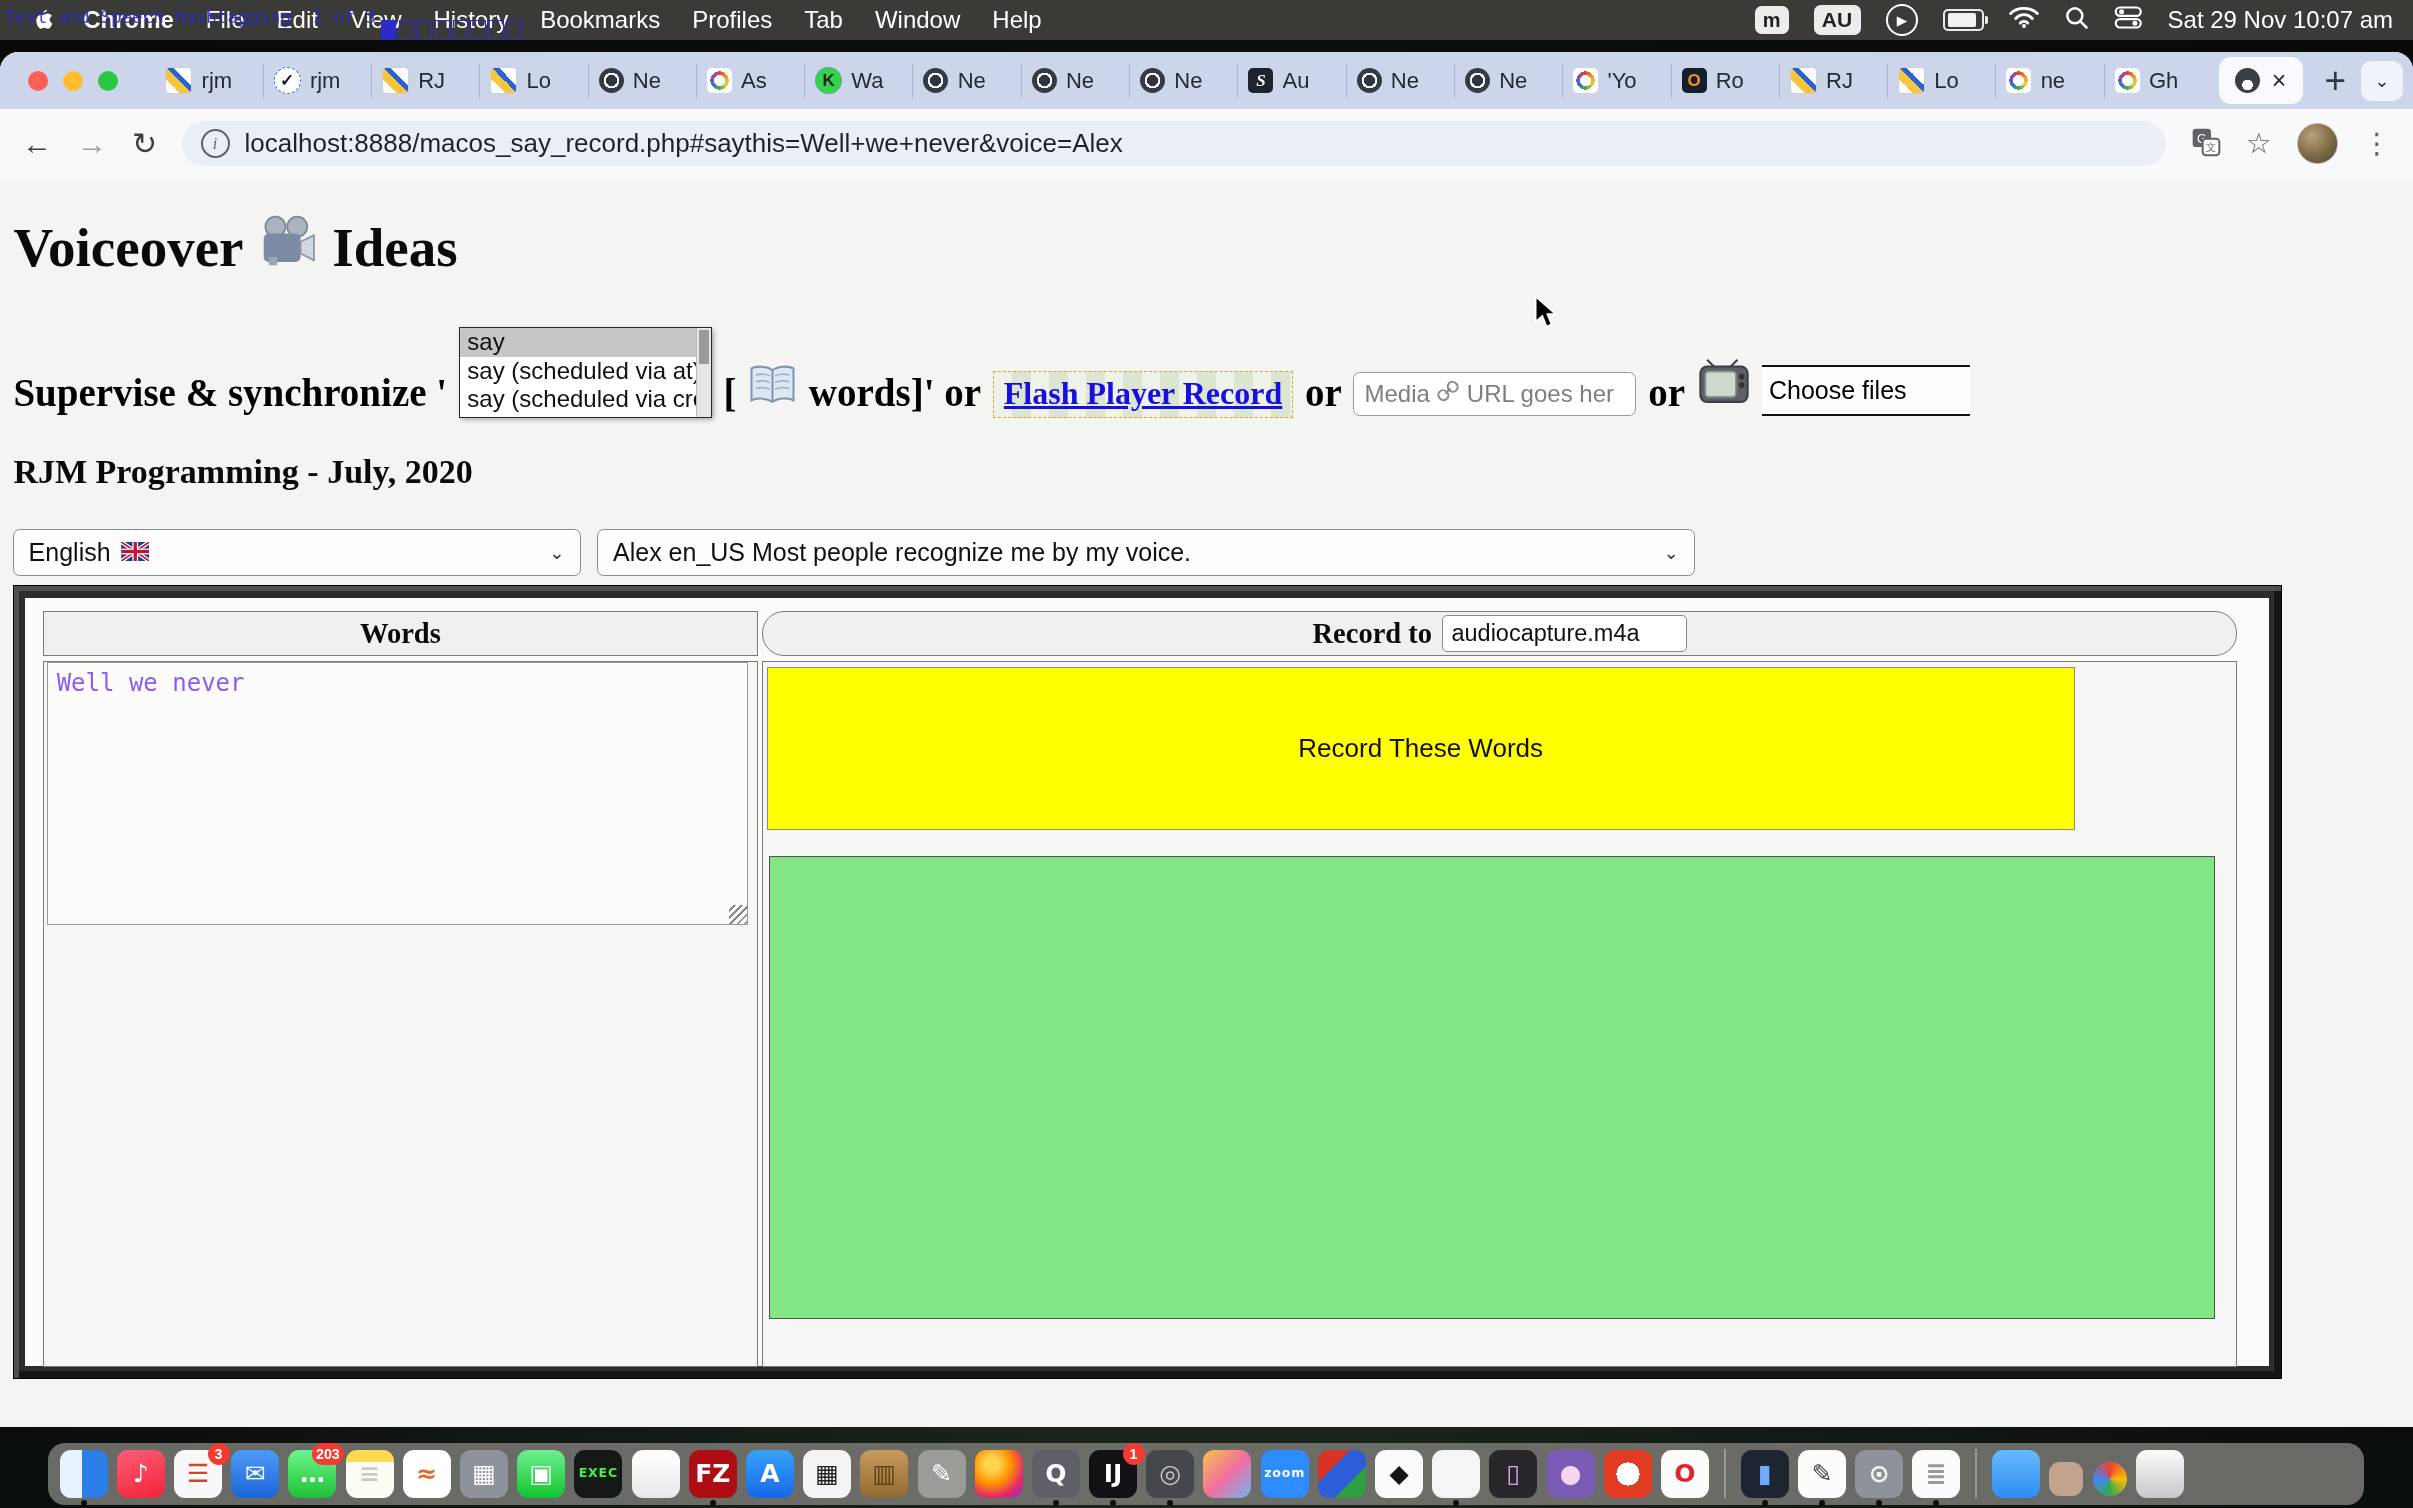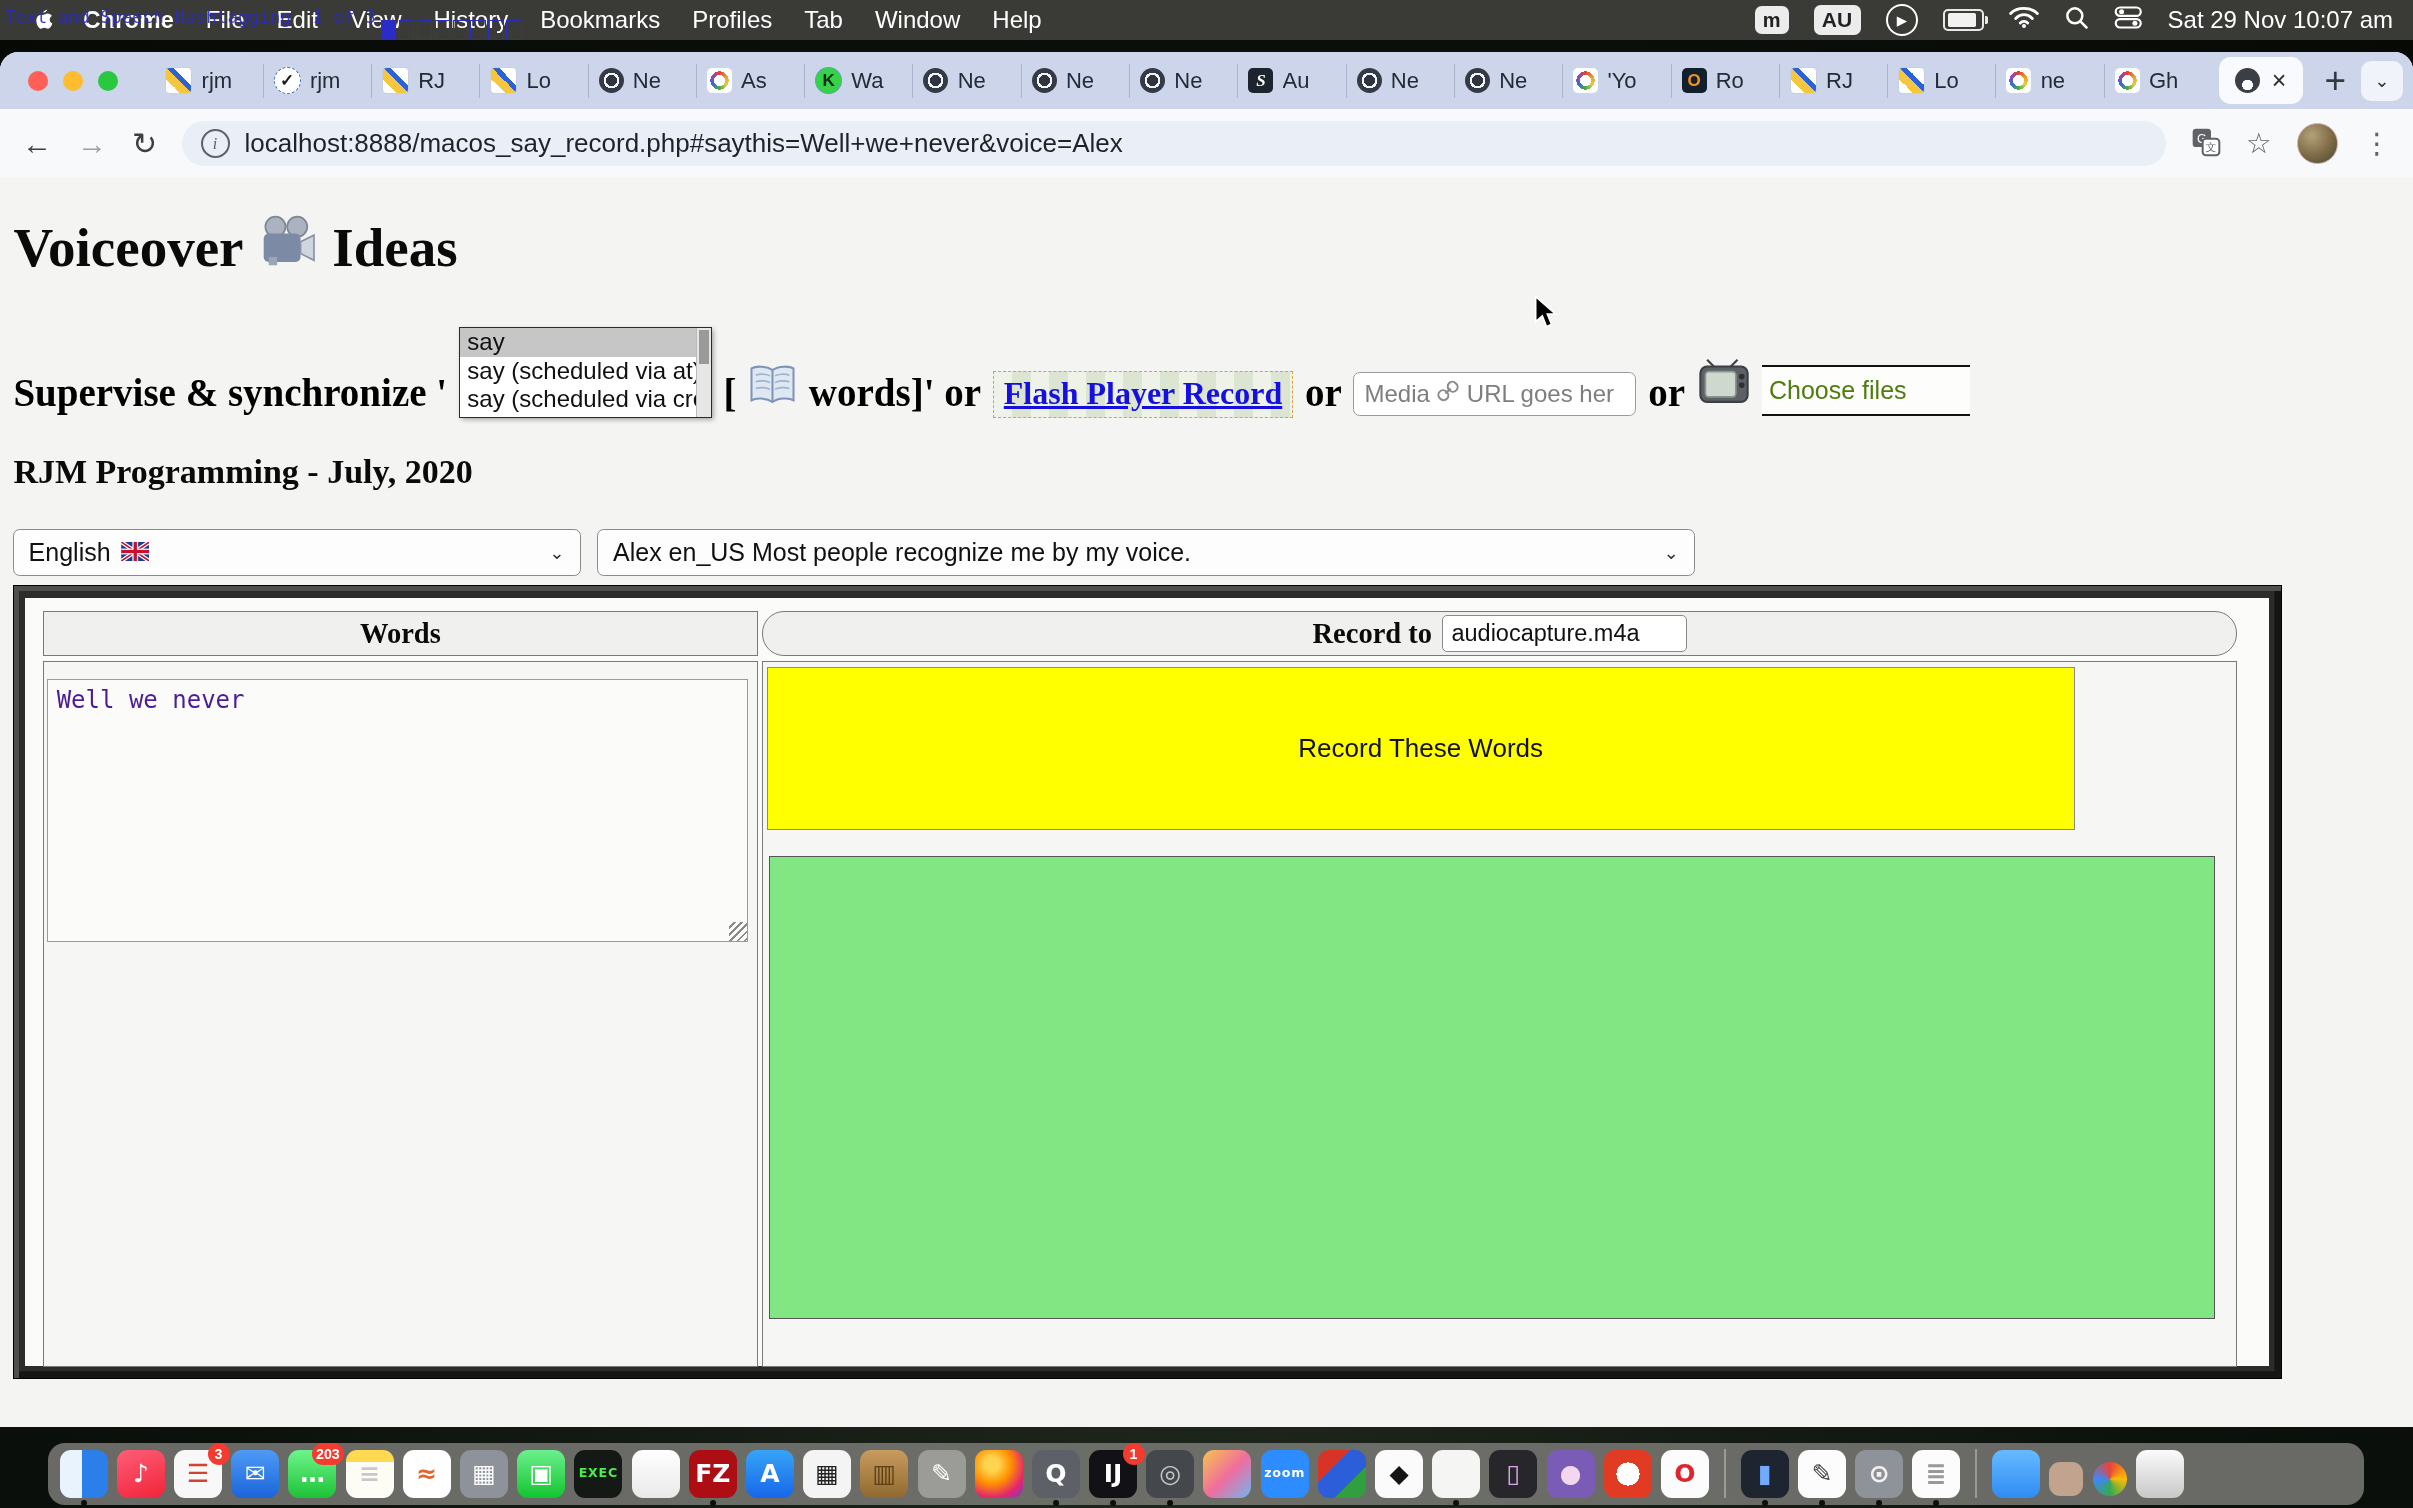--- a/index.html
+++ b/index.html
@@ -65,38 +65,38 @@
   .cursor{position:absolute;left:1534px;top:117px;z-index:5;}
   .sup-row{position:absolute;left:13.4px;top:149px;display:flex;align-items:flex-end;gap:11.7px;font-size:39px;font-weight:bold;color:#000;white-space:nowrap;}
   .sup-txt{padding-bottom:3.4px;}
   .say-listbox{width:251px;height:89px;border:1.7px solid #2a2a2a;background:#fff;position:relative;font:24px "Liberation Sans",sans-serif;font-weight:normal;overflow:hidden;flex:none;box-shadow:1.7px 1.7px 5px rgba(0,0,0,.35);}
   .say-opt{height:28.5px;line-height:28.5px;padding:0 7.5px;color:#111;}
   .say-opt.selected{background:#c6c6c6;}
   .say-scroll{position:absolute;right:0;top:0;width:13.4px;height:100%;background:#e6e6e6;border-left:0.8px solid #bbb;}
   .say-thumb{position:absolute;top:1.7px;right:1.7px;width:10px;height:34px;background:#9a9a9a;}
   .flash-link{font-size:32px;font-weight:bold;color:#1510e0;text-decoration:underline;padding:3.4px 10px 5px;background:repeating-linear-gradient(90deg,#eef2e8 0 18.4px,#dce5d2 18.4px 37px);border:1.7px dashed #d8a33e;}
   .media-input{width:261px;height:42px;border:1.7px solid #9a9a9a;border-radius:6.7px;background:#fff;display:flex;align-items:center;gap:7.5px;padding:0 10px;color:#7e7e7e;font:24px "Liberation Sans",sans-serif;overflow:hidden;white-space:nowrap;flex:none;margin-bottom:1.7px;}
-  .choose-btn{height:47px;border-top:2.5px solid #111;border-bottom:2.5px solid #111;background:#fdfdfb;font:25px "Liberation Sans",sans-serif;color:#4d7c0f;display:flex;align-items:center;padding:0 6.7px;width:194px;overflow:hidden;white-space:nowrap;margin-bottom:1.7px;margin-top:21px;}
+  .choose-btn{height:47px;border-top:2.5px solid #111;border-bottom:2.5px solid #111;background:#fdfdfb;font:25px "Liberation Sans",sans-serif;color:#000000;display:flex;align-items:center;padding:0 6.7px;width:194px;overflow:hidden;white-space:nowrap;margin-bottom:1.7px;margin-top:21px;}
   .byline{position:absolute;left:13.4px;top:275px;font-size:34px;font-weight:bold;color:#0a0a0a;}
   .sel{position:absolute;top:351px;height:47px;border:1.7px solid #8a8a8a;border-radius:6.7px;background:#fdfdfd;display:flex;align-items:center;justify-content:space-between;padding:0 15px;font:25px "Liberation Sans",sans-serif;color:#111;box-sizing:border-box;}
   .sel-lang{left:12.6px;width:568px;}
   .sel-voice{left:597px;width:1098px;}
   .sel .val{display:flex;align-items:center;gap:10px;white-space:nowrap;overflow:hidden;}
   .chev{font-size:18.4px;color:#333;}
   
   .frame{position:absolute;left:12.6px;top:407px;width:2269px;height:794px;background:#2c2c2a;box-sizing:border-box;border:1.7px solid #000;box-shadow:inset 5px 5px 0 #4f4f4c, inset -6.7px -6.7px 0 #151513;}
   .frame-inner{position:absolute;inset:11.7px;background:#fbfbfa;}
   .th,.td{position:absolute;box-sizing:border-box;border:1.7px solid #7a7a7a;}
   .th{background:#f0f0ee;display:flex;align-items:center;justify-content:center;font:bold 28.5px "Liberation Serif",serif;color:#0a0a0a;text-align:center;}
   .th-words{left:17.6px;top:13.4px;width:715px;height:45px;}
   .th-rec{left:737px;top:13.4px;width:1475px;height:45px;gap:10px;border-radius:22px;}
   .td-words{left:17.6px;top:63px;width:715px;height:706px;background:#f6f6f4;}
   .td-rec{left:737px;top:63px;width:1475px;height:706px;background:#f6f6f4;}
   .rec-input{width:245px;height:37px;border:1.7px solid #8a8a8a;border-radius:5px;background:#fff;font:23.5px "Liberation Sans",sans-serif;color:#111;padding:0 8.4px;box-sizing:border-box;display:flex;align-items:center;}
-  .words-ta{position:absolute;left:3.4px;top:17px;width:701px;height:263px;border:1.7px solid #9a9a9a;background:#fbfbfa;font:24px "DejaVu Sans Mono",monospace;color:#4c1d95;padding:6.7px 8.4px;box-sizing:border-box;white-space:pre-wrap;}
+  .words-ta{position:absolute;left:3.4px;top:0;width:701px;height:263px;border:1.7px solid #9a9a9a;background:#fbfbfa;font:24px "DejaVu Sans Mono",monospace;color:#8b5cf6;padding:6.7px 8.4px;box-sizing:border-box;white-space:pre-wrap;}
   .words-ta::after{content:"";position:absolute;right:0;bottom:0;width:18.4px;height:18.4px;background:repeating-linear-gradient(135deg,transparent 0 3.4px,#8a8a8a 3.4px 5px);}
   .rec-btn{position:absolute;left:3.4px;top:5px;width:1308px;height:163px;background:#ffff00;border:1.7px solid #8a8a8a;box-sizing:border-box;display:flex;align-items:center;justify-content:center;font:26px "Liberation Sans",sans-serif;color:#111;}
   .rec-out{position:absolute;left:5.9px;top:194px;width:1446px;height:463px;background:#82e682;border:1.7px solid #555;box-sizing:border-box;}
   
   .dock{position:absolute;left:48px;right:49px;bottom:3.4px;height:62px;background:rgba(126,126,121,.82);border-radius:17px;display:flex;align-items:center;padding:0 11.7px;gap:9.2px;z-index:20;}
   .dk{width:48px;height:48px;border-radius:11px;position:relative;display:flex;align-items:center;justify-content:center;font-weight:bold;flex:none;}
   .dk .g{font-size:25px;line-height:1;font-family:"DejaVu Sans",sans-serif;}
   .dk .g.tiny{font-size:12.6px;letter-spacing:0.8px;}
   .dk.dotted::after{content:"";position:absolute;bottom:-8.4px;left:50%;transform:translateX(-50%);width:5.9px;height:5.9px;border-radius:50%;background:#0d0d0d;}
   .dk-badge{position:absolute;top:-6.7px;right:-7.5px;min-width:22px;height:22px;border-radius:11px;background:#f33b30;color:#fff;font-size:14.2px;font-weight:bold;display:flex;align-items:center;justify-content:center;padding:0 4.2px;box-sizing:border-box;}

